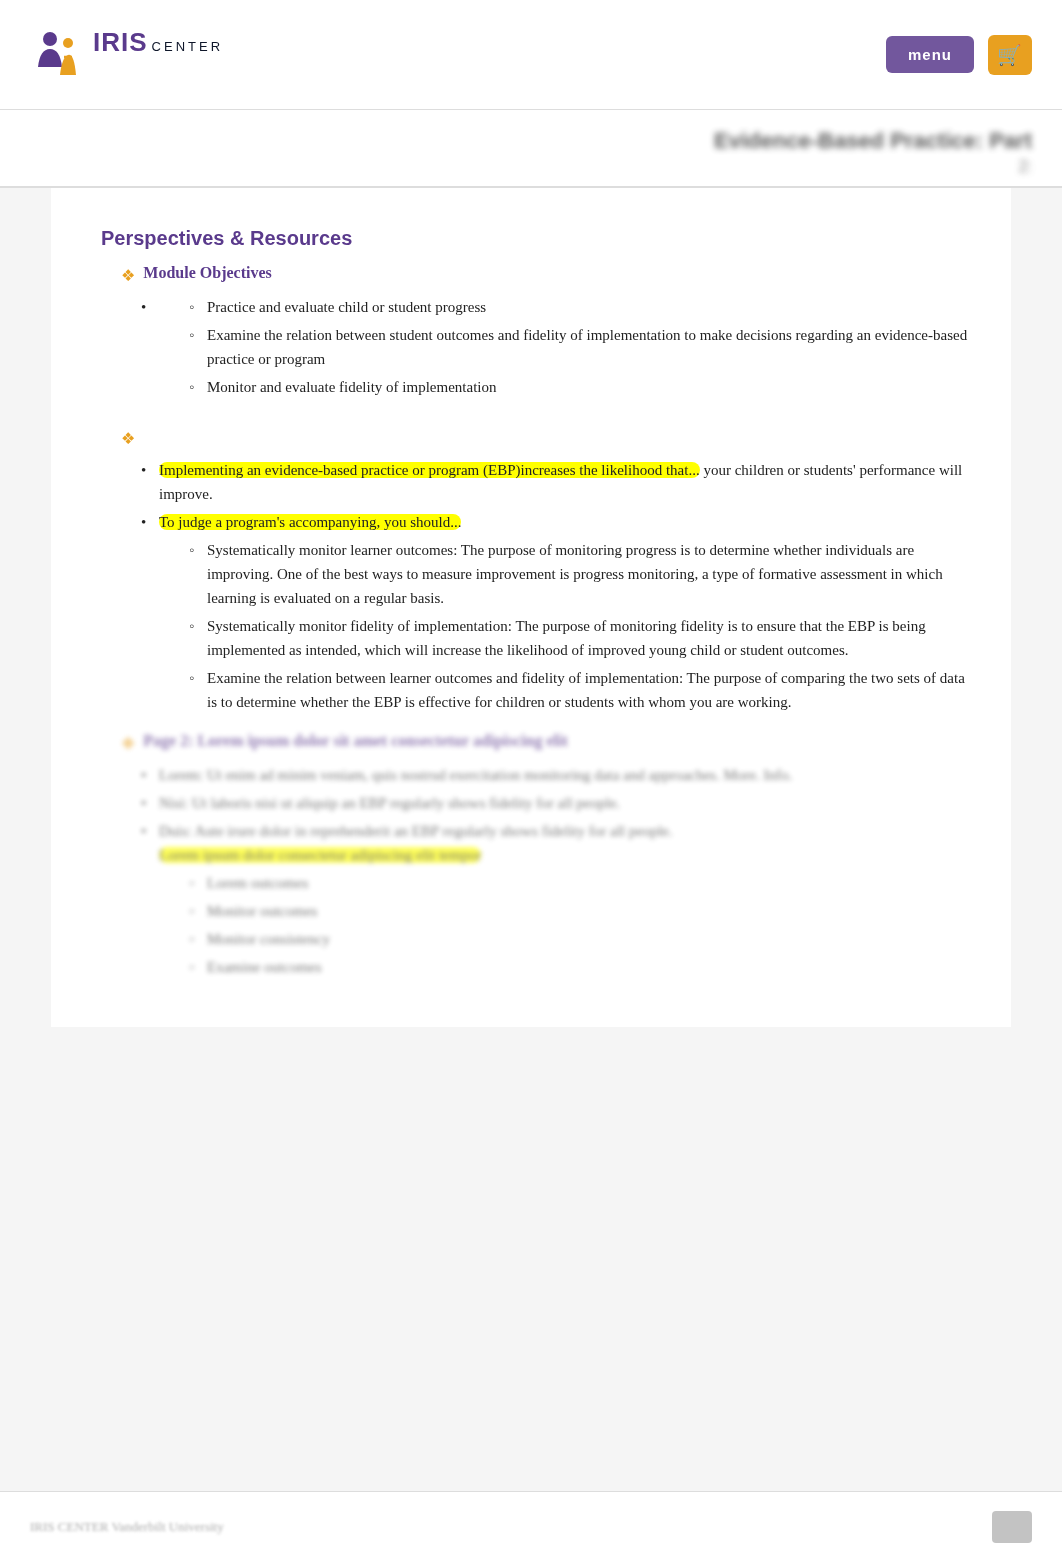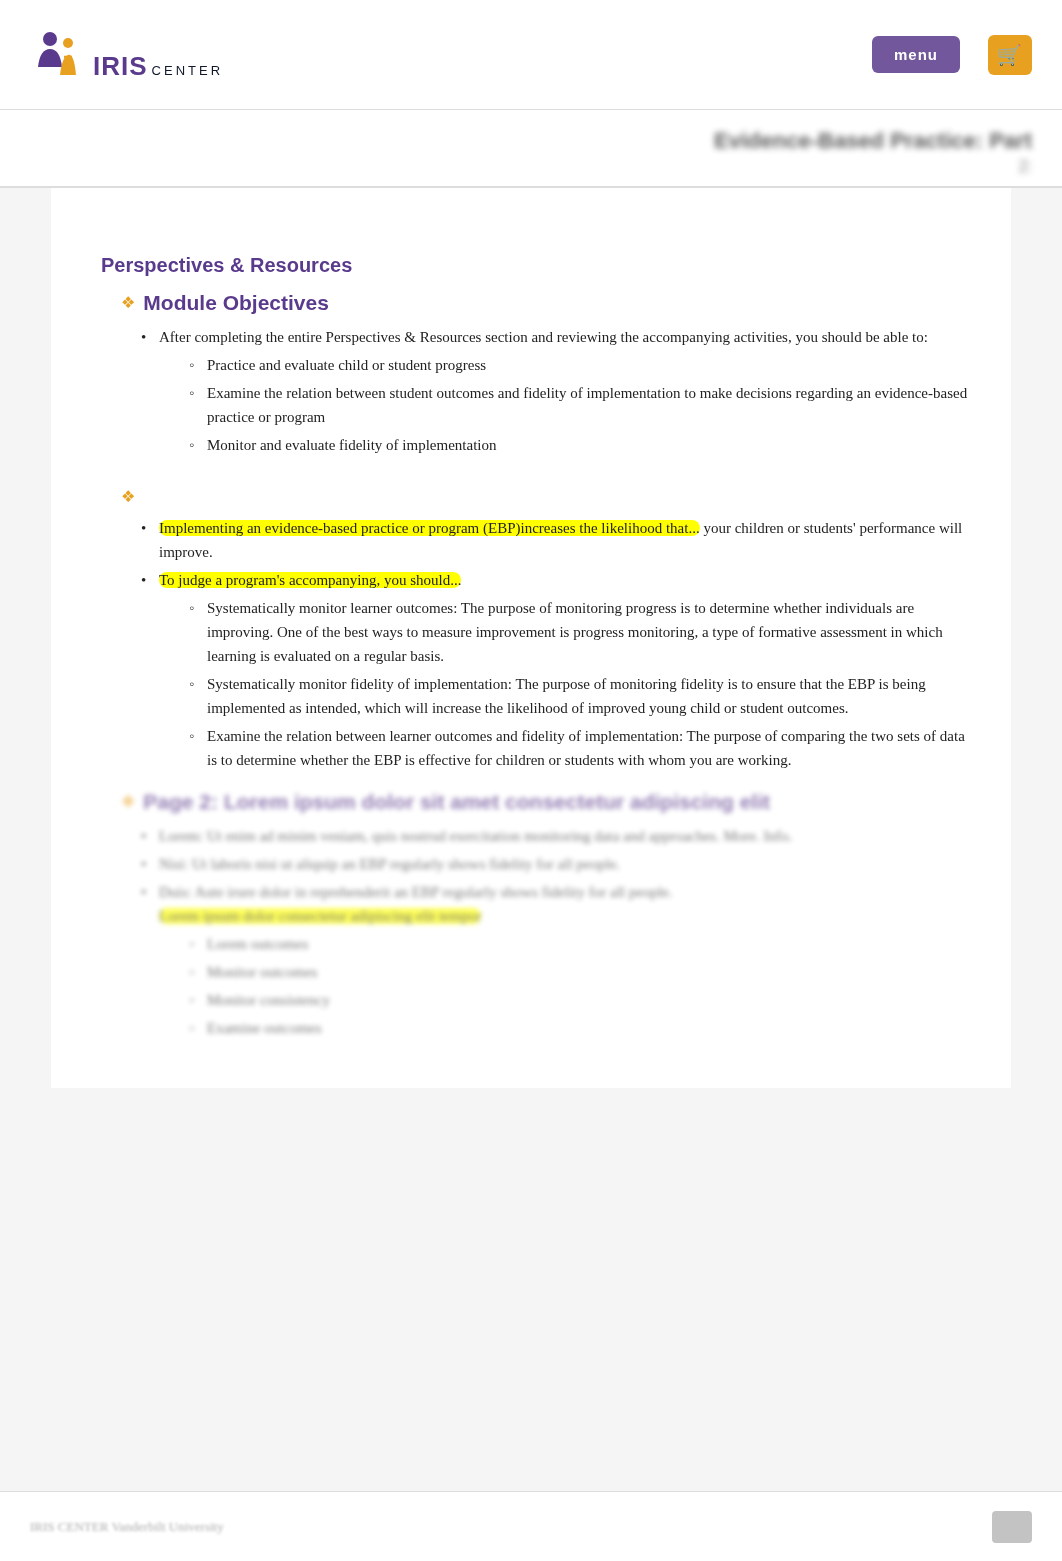--- a/index.html
+++ b/index.html
@@ -17,31 +17,31 @@
       background: white;
       display: flex;
       align-items: center;
       justify-content: space-between;
       padding: 10px 30px;
       border-bottom: 1px solid #ddd;
       height: 110px;
     }
     .logo-area {
       display: flex;
-      align-items: flex-end;
+      align-items: flex-start;
       gap: 8px;
     }
     .logo-icon {
       width: 55px;
       height: 55px;
     }
     .header-right {
       display: flex;
       align-items: center;
-      gap: 28px;
+      gap: 14px;
     }
     .menu-btn {
       background: #5a3a8c;
       color: white;
       border: none;
       border-radius: 6px;
       padding: 10px 22px;
       font-size: 15px;
       cursor: pointer;
       font-family: Arial, sans-serif;
@@ -94,41 +94,41 @@
       margin: 0 auto;
     }
 
     
     .section-heading {
       color: #5a3a8c;
       font-size: 20px;
       font-weight: bold;
       font-family: Arial, sans-serif;
       margin-bottom: 14px;
-      margin-top: 36px;
+      margin-top: 9px;
     }
 
     
     .diamond-item {
       display: flex;
       align-items: flex-start;
       margin-bottom: 10px;
       margin-left: 20px;
     }
     .diamond-icon {
       color: #e8a020;
       font-size: 16px;
       margin-right: 8px;
       margin-top: 2px;
       flex-shrink: 0;
     }
     .diamond-label {
       color: #5a3a8c;
-      font-size: 21px;
-      font-family: Liberation Sans, sans-serif;
+      font-size: 16px;
+      font-family: Liberation Serif, serif;
       font-weight: bold;
     }
 
     
     .bullet-list {
       list-style: none;
       margin-left: 40px;
       margin-bottom: 8px;
     }
     .bullet-list li {
@@ -260,21 +260,20 @@
 
   <div class="section-heading">Perspectives &amp; Resources</div>
 
   <div class="diamond-item">
     <span class="diamond-icon">❖</span>
     <span class="diamond-label">Module Objectives</span>
   </div>
 
   <ul class="bullet-list">
     <li>
-      <span>After completing the entire Perspectives &amp; Resources section and reviewing the accompanying activities, you should be able to:</span>
       <ul class="sub-bullet-list">
         <li><span>Practice and evaluate child or student progress</span></li>
         <li><span>Examine the relation between student outcomes and fidelity of implementation to make decisions regarding an evidence-based practice or program</span></li>
         <li><span>Monitor and evaluate fidelity of implementation</span></li>
       </ul>
     </li>
   </ul>
 
   <div class="spacer"></div>
 

